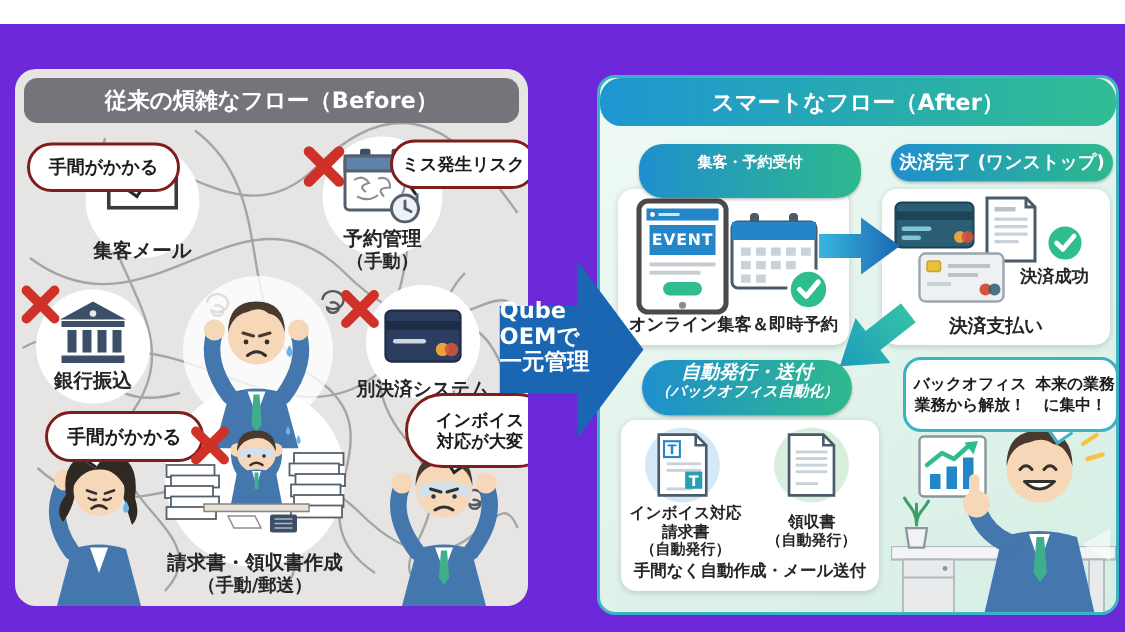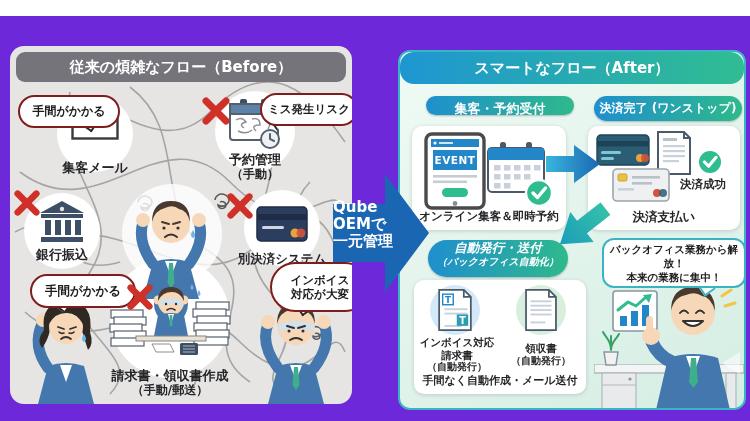--- a/index.html
+++ b/index.html
@@ -245,21 +245,21 @@
       <div>Qube</div>
       <div>OEMで</div>
       <div>一元管理</div>
     </div>
   </div>
 
   <div class="panel" style="left:398px;top:34px;width:344px;height:356px;border:2px solid #3ab4c4;border-radius:12px;background:linear-gradient(150deg,#f0faf5 0%,#d5eee3 100%);">
 
     <div style="position:absolute;left:0;top:0;width:100%;height:32px;background:linear-gradient(90deg,#1e96d2,#30bd92);color:#fff;font-weight:bold;font-size:15px;text-align:center;line-height:32px;z-index:9;border-radius:14px;">スマートなフロー（After）</div>
 
-    <div class="pill" style="left:26px;top:44px;width:148px;height:19px;font-size:13px;line-height:25px;">集客・予約受付</div>
+    <div class="pill" style="left:26px;top:44px;width:148px;height:36px;font-size:10px;line-height:25px;">集客・予約受付</div>
     <div class="pill" style="left:194px;top:44px;width:148px;height:25px;font-size:12px;line-height:25px;">決済完了 (ワンストップ)</div>
 
     <div class="card" style="left:12px;top:74px;width:154px;height:104px;">
       <svg class="icon" style="left:12px;top:6px;" width="62" height="82" viewBox="0 0 62 82">
         <rect x="2" y="2" width="58" height="74" rx="6" fill="#fff" stroke="#4a4a4a" stroke-width="3.4"></rect>
         <rect x="7" y="7" width="48" height="8" fill="#2286c9"></rect>
         <circle cx="11" cy="11" r="1.6" fill="#fff"></circle>
           <rect x="15" y="10" width="14" height="2" fill="#cfe6f5"></rect>
         <rect x="9" y="18" width="44" height="20" fill="#2286c9"></rect>
         <rect x="9" y="43" width="44" height="2.6" fill="#c6ccd2"></rect>
@@ -382,21 +382,21 @@
         <div style="font-size:10.5px;">請求書</div>
         <div style="font-size:10px;">（自動発行）</div>
       </div>
       <div class="label" style="left:88px;top:62px;width:78px;line-height:1.25;">
         <div style="font-size:10.5px;">領収書</div>
         <div style="font-size:10px;">（自動発行）</div>
       </div>
       <div class="label" style="left:0;top:95px;width:172px;font-size:11px;">手間なく自動作成・メール送付</div>
     </div>
 
-    <div class="abs" style="left:202px;top:186px;width:140px;height:46px;background:#fff;border:2px solid #3ab4c4;border-radius:12px;z-index:7;display:flex;flex-direction:column;align-items:center;justify-content:center;font-weight:bold;color:#1c1c1e;text-align:center;line-height:1.35;">
+    <div class="abs" style="left:202px;top:186px;width:140px;height:46px;background:#fff;border:2px solid #3ab4c4;border-radius:12px;z-index:7;display:flex;flex-direction:row;align-items:center;justify-content:center;font-weight:bold;color:#1c1c1e;text-align:center;line-height:1.35;">
       <span style="font-size:10.5px;">バックオフィス業務から解放！</span>
       <span style="font-size:10.5px;">本来の業務に集中！</span>
     </div>
     <div class="abs" style="left:300px;top:229px;width:11px;height:11px;background:#fff;border-right:2px solid #3ab4c4;border-bottom:2px solid #3ab4c4;transform:rotate(55deg);z-index:6;"></div>
 
     <svg class="abs" style="left:212px;top:238px;z-index:4;" width="46" height="42" viewBox="0 0 46 42">
       <rect x="1" y="1" width="44" height="40" rx="3" fill="#fff" stroke="#8a96a0" stroke-width="1.6"></rect>
       <rect x="8" y="26" width="7" height="10" fill="#2286c9"></rect>
       <rect x="19" y="21" width="7" height="15" fill="#2286c9"></rect>
       <rect x="30" y="15" width="7" height="21" fill="#2286c9"></rect>

